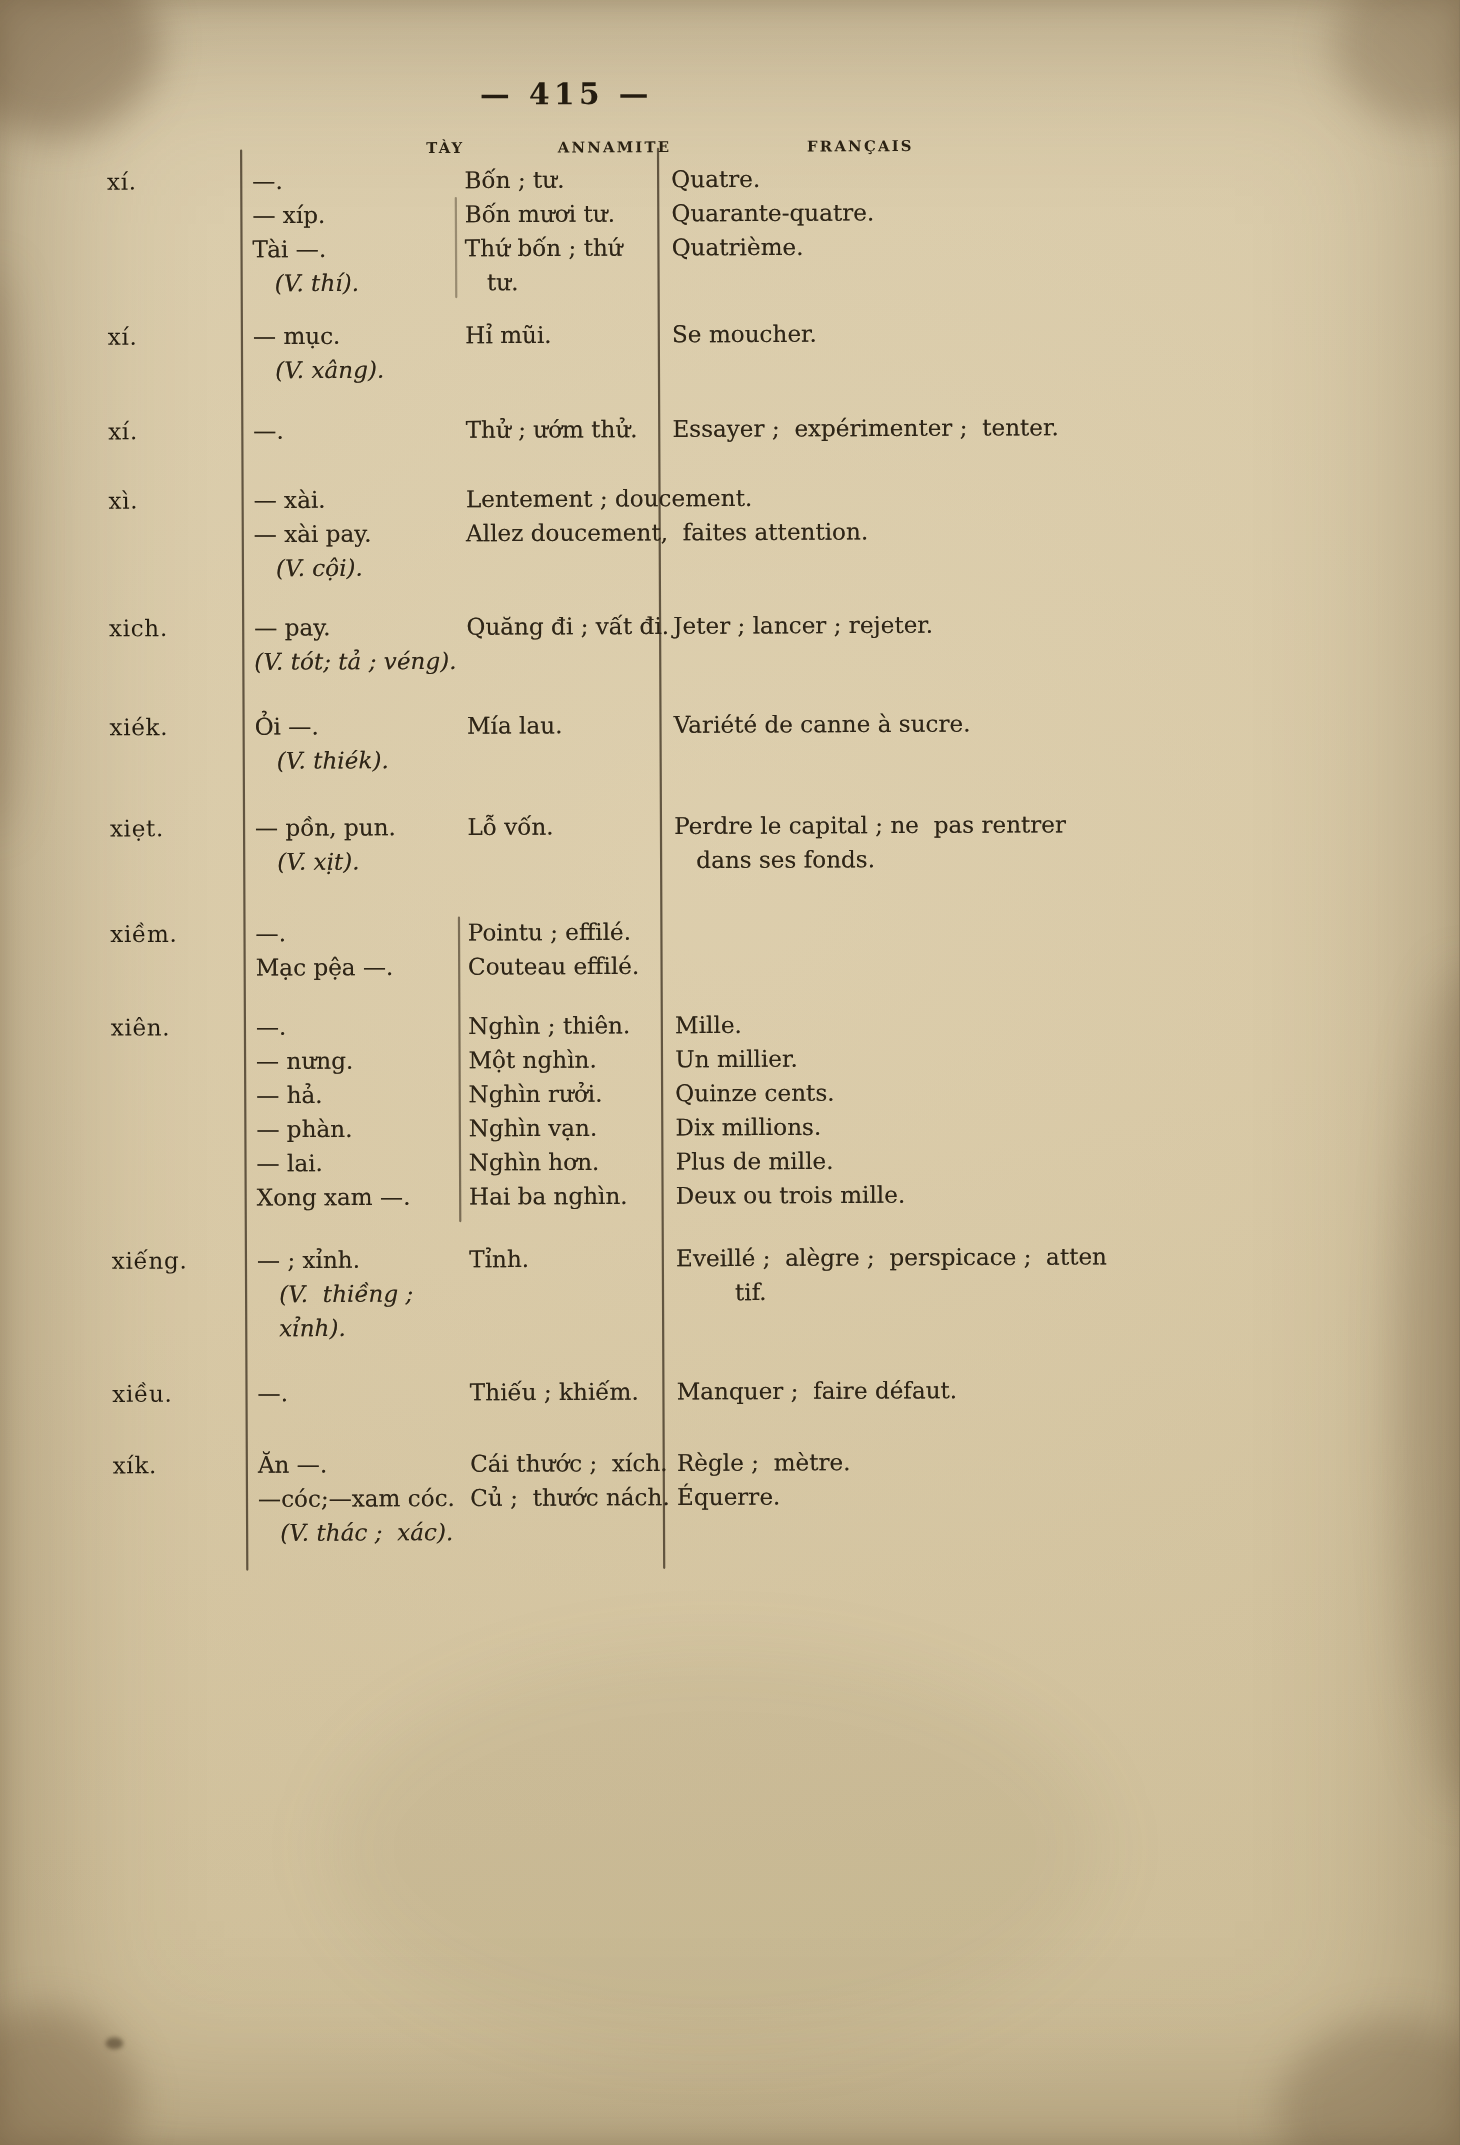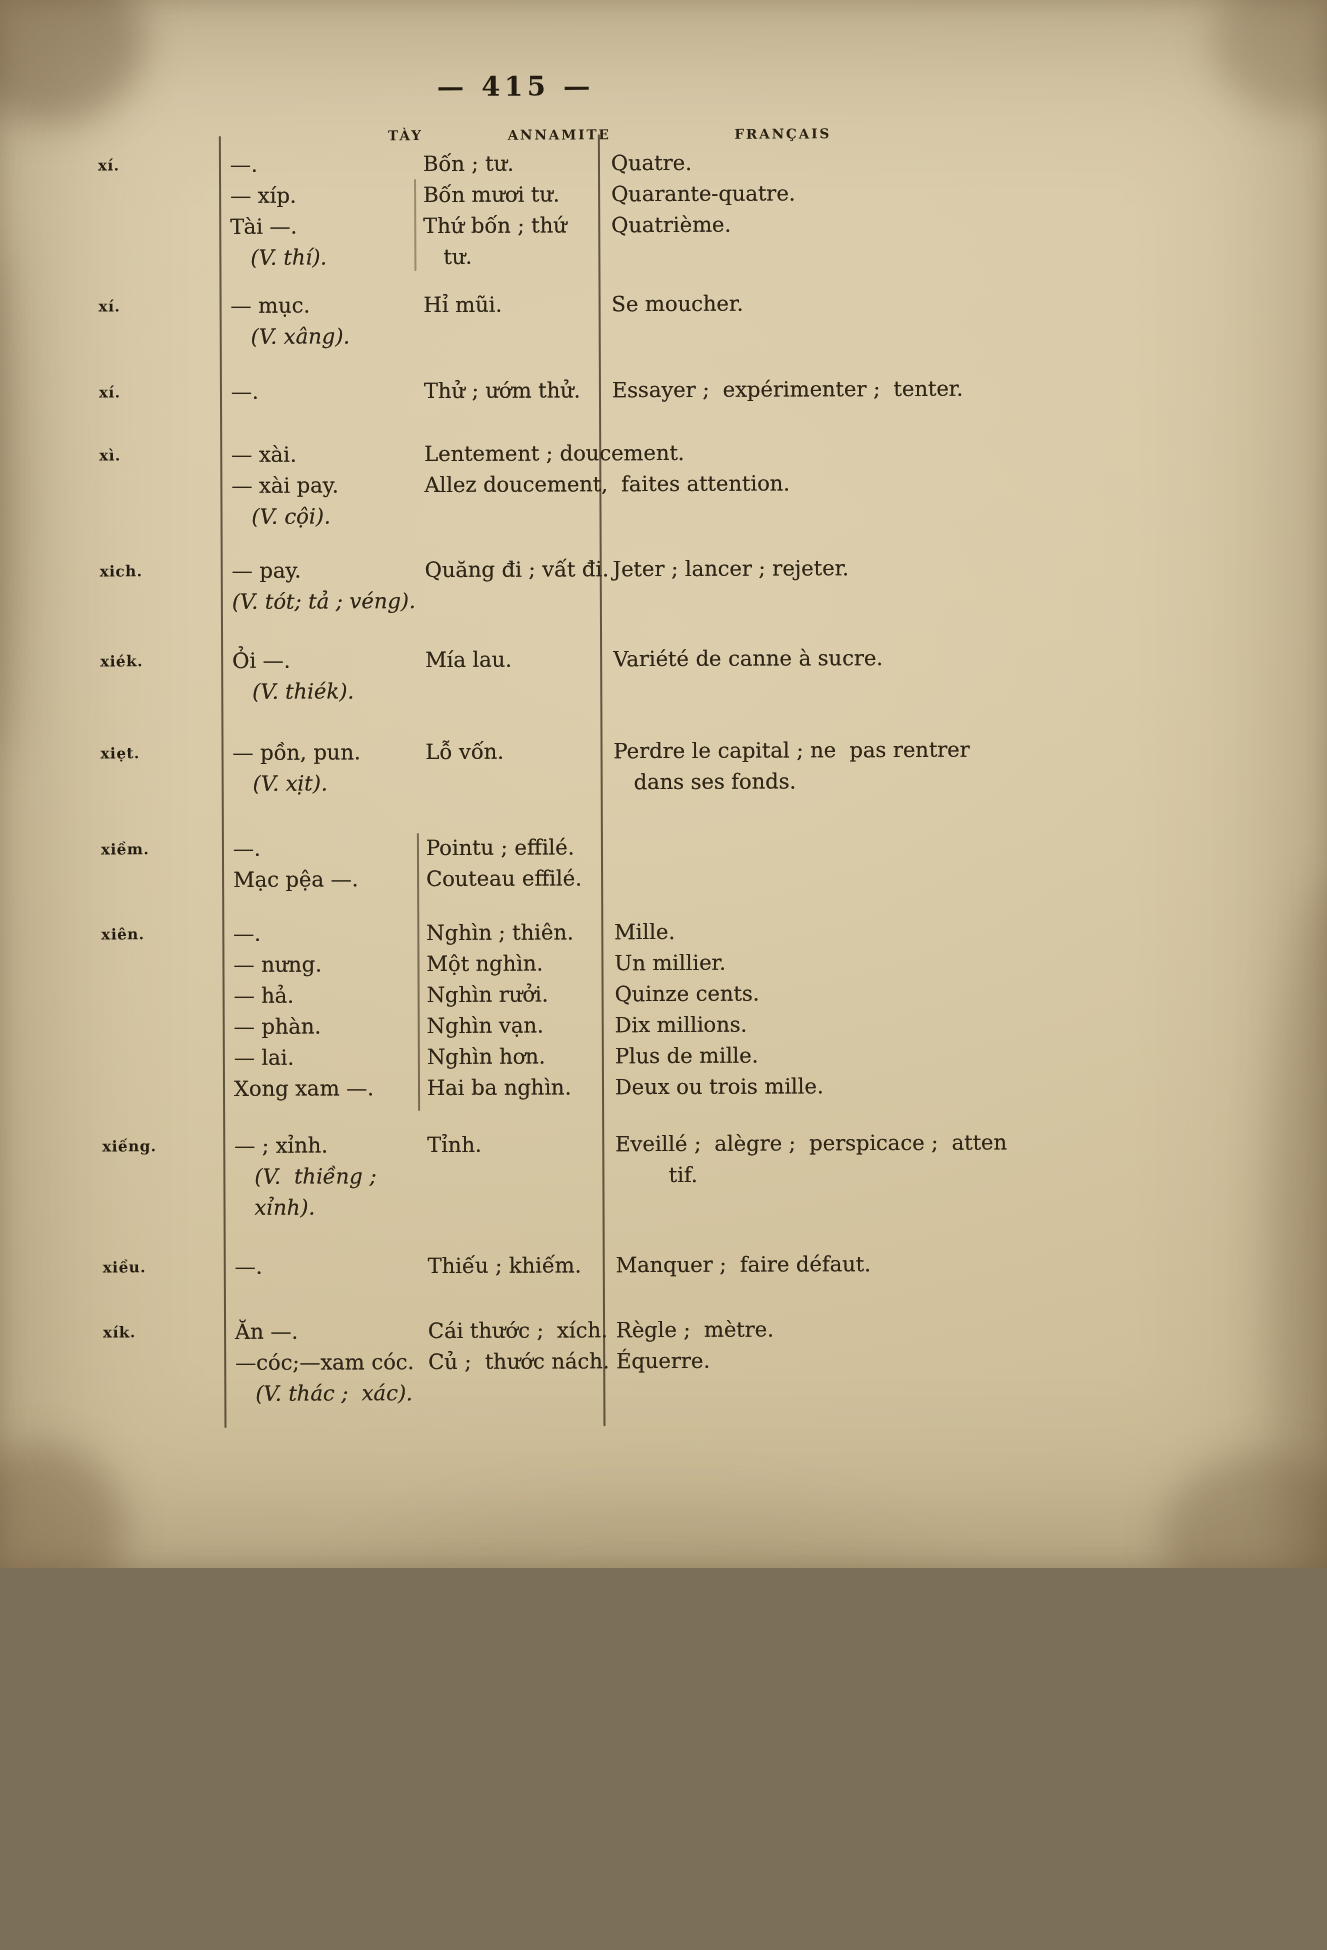--- a/index.html
+++ b/index.html
@@ -1,19 +1,19 @@
 <!DOCTYPE html>
 <html><head>
 <meta charset="utf-8">
 <style>
   *{box-sizing:border-box}
   html,body{margin:0;padding:0}
   body{background:#7c6f58;font-family:"DejaVu Serif","Liberation Serif",serif}
   .page{
-    position:relative;width:1327px;height:1568px;margin:0 auto;overflow:hidden;
+    position:relative;width:1327px;height:1950px;margin:0 auto;overflow:hidden;
     background:
       radial-gradient(120% 85% at 50% 40%, rgba(240,228,200,.28), rgba(0,0,0,0) 72%),
       linear-gradient(168deg,#d9cbaa 0%,#d4c4a0 55%,#cbbb95 100%);
     box-shadow:inset 0 0 170px rgba(88,68,40,.45), inset 0 0 24px rgba(88,68,40,.28);
     color:#2e2517;
   }
   .content{position:absolute;inset:0;transform:rotate(-0.25deg);transform-origin:50% 40%}
   .pageno{
     position:absolute;left:100px;top:70px;width:836px;text-align:center;
     font-size:27px;font-weight:bold;letter-spacing:4px;color:#241c10;
@@ -29,21 +29,21 @@
   .rule-left{left:221px;top:134px;height:1292px}
   .rule-right{left:600px;top:134px;height:1292px}
   .rule-mid-a{left:416px;top:178px;height:92px;opacity:.55}
   .rule-mid-b{left:416px;top:832px;height:278px;opacity:.8}
   .entry{
     position:absolute;left:100px;width:920px;display:grid;
     grid-template-columns:132px 193px 188px 1fr;
     font-size:21px;line-height:31px;
   }
   .cell{overflow:visible}
-  .headword{font-weight:bold;font-size:15px;letter-spacing:.6px;color:#241c10}
+  .headword{font-weight:normal;font-size:21px;letter-spacing:.6px;color:#241c10}
   .line{white-space:pre;text-shadow:0 0 .5px rgba(46,37,23,.55)}
   .vref{font-style:italic}
   .stain{position:absolute;border-radius:50%;pointer-events:none}
   .s1{left:-45px;top:-45px;width:190px;height:170px;background:rgba(95,72,45,.38);filter:blur(18px)}
   .s2{left:-34px;top:240px;width:58px;height:520px;background:rgba(95,72,45,.20);filter:blur(20px)}
   .s3{right:-55px;top:-35px;width:170px;height:150px;background:rgba(95,72,45,.26);filter:blur(18px)}
   .s4{right:-64px;top:880px;width:120px;height:760px;background:rgba(95,72,45,.22);filter:blur(22px)}
   .s5{left:-45px;bottom:-45px;width:170px;height:170px;background:rgba(95,72,45,.32);filter:blur(18px)}
   .s6{right:-45px;bottom:-55px;width:210px;height:170px;background:rgba(95,72,45,.28);filter:blur(18px)}
   .s7{left:96px;top:1852px;width:16px;height:11px;background:rgba(70,55,35,.55);filter:blur(2px)}

